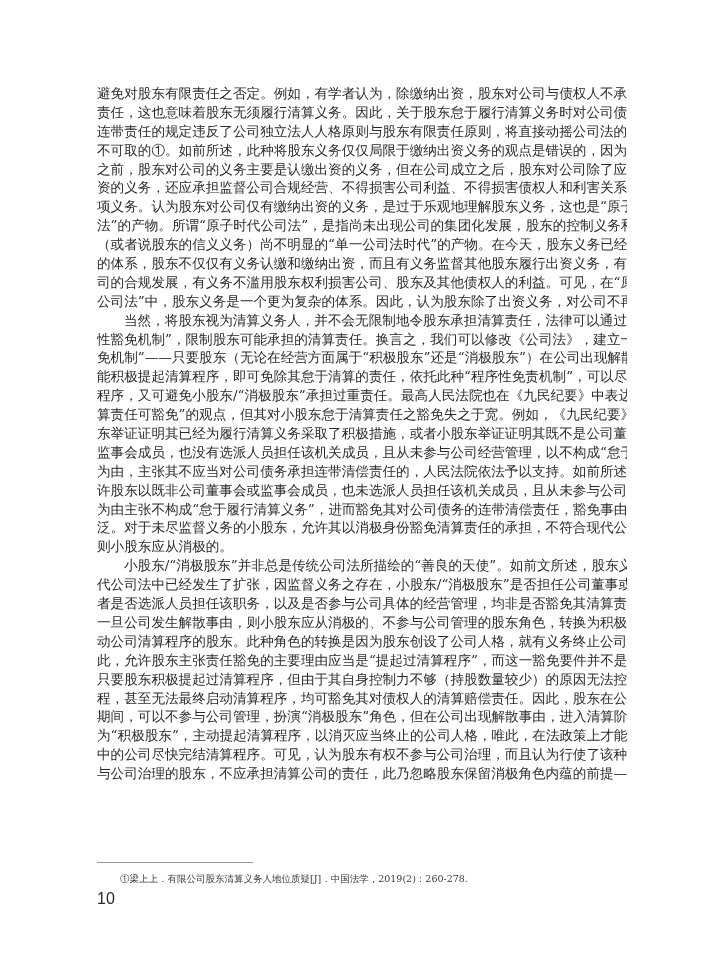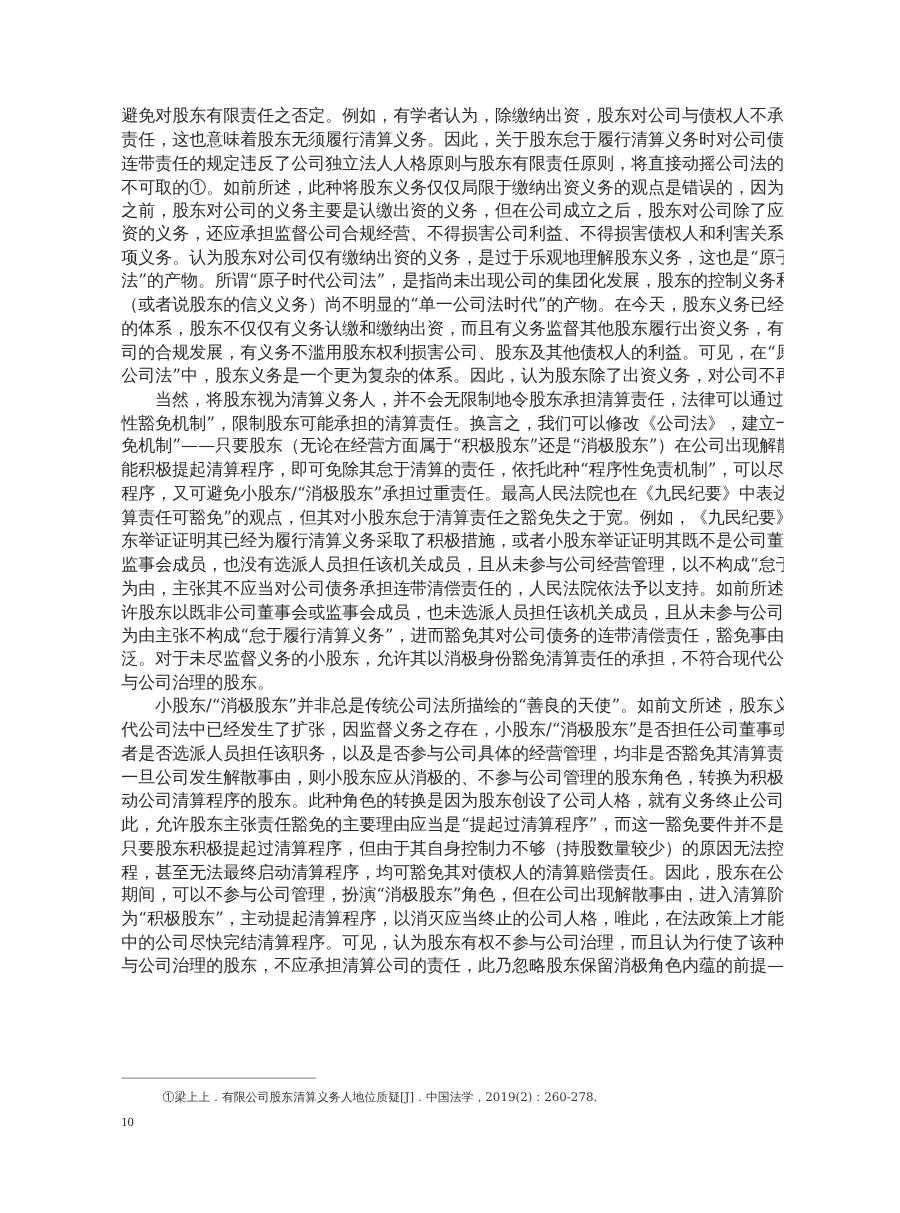--- a/index.html
+++ b/index.html
@@ -17,26 +17,26 @@
     text-align: justify;
     text-align-last: justify;
     overflow: hidden;
   }
   .line.indent { padding-left: 27px; }
   .line.last { text-align-last: left; }
   .rule { position: absolute; left: 97px; top: 862px; width: 156px; height: 0; border-top: 1px solid #9a9a9a; }
   .footnote {
     position: absolute; left: 120px; top: 872px;
     font-family: "DejaVu Serif", "Liberation Serif", serif;
-    font-size: 9.5px; color: #3a3a3a; white-space: nowrap; line-height: 14px; margin-left: 10px;
+    font-size: 9.5px; color: #3a3a3a; white-space: nowrap; line-height: 14px;
   }
   .page-number {
     position: absolute; left: 97px; top: 890px;
-    font-family: Liberation Serif, serif;
-    font-size: 10px; color: #2a2a2a; line-height: 18px;
+    font-family: Liberation Sans, sans-serif;
+    font-size: 16px; color: #2a2a2a; line-height: 18px;
   }
 </style>
 </head>
 <body>
 
 <div class="page">
   <div class="body-text" id="body-text">
       <span class="line">避免对股东有限责任之否定。例如，有学者认为，除缴纳出资，股东对公司与债权人不承担其他任何</span>
       <span class="line">责任，这也意味着股东无须履行清算义务。因此，关于股东怠于履行清算义务时对公司债权人承担</span>
       <span class="line">连带责任的规定违反了公司独立法人人格原则与股东有限责任原则，将直接动摇公司法的基础，是</span>
@@ -54,21 +54,21 @@
       <span class="line">免机制”——只要股东（无论在经营方面属于“积极股东”还是“消极股东”）在公司出现解散事由后，</span>
       <span class="line">能积极提起清算程序，即可免除其怠于清算的责任，依托此种“程序性免责机制”，可以尽快启动清算</span>
       <span class="line">程序，又可避免小股东/“消极股东”承担过重责任。最高人民法院也在《九民纪要》中表达了“股东清</span>
       <span class="line">算责任可豁免”的观点，但其对小股东怠于清算责任之豁免失之于宽。例如，《九民纪要》指出，若股</span>
       <span class="line">东举证证明其已经为履行清算义务采取了积极措施，或者小股东举证证明其既不是公司董事会或者</span>
       <span class="line">监事会成员，也没有选派人员担任该机关成员，且从未参与公司经营管理，以不构成“怠于履行义务”</span>
       <span class="line">为由，主张其不应当对公司债务承担连带清偿责任的，人民法院依法予以支持。如前所述，该规定允</span>
       <span class="line">许股东以既非公司董事会或监事会成员，也未选派人员担任该机关成员，且从未参与公司经营管理</span>
       <span class="line">为由主张不构成“怠于履行清算义务”，进而豁免其对公司债务的连带清偿责任，豁免事由似过于宽</span>
       <span class="line">泛。对于未尽监督义务的小股东，允许其以消极身份豁免清算责任的承担，不符合现代公司法中股</span>
-      <span class="line last">与公司治理的股东。</span>
+      <span class="line last">则小股东应从消极的。</span>
       <span class="line indent">小股东/“消极股东”并非总是传统公司法所描绘的“善良的天使”。如前文所述，股东义务在现</span>
       <span class="line">代公司法中已经发生了扩张，因监督义务之存在，小股东/“消极股东”是否担任公司董事或监事，或</span>
       <span class="line">者是否选派人员担任该职务，以及是否参与公司具体的经营管理，均非是否豁免其清算责任之理由。</span>
       <span class="line">一旦公司发生解散事由，则小股东应从消极的、不参与公司管理的股东角色，转换为积极的、承担启</span>
       <span class="line">动公司清算程序的股东。此种角色的转换是因为股东创设了公司人格，就有义务终止公司人格。因</span>
       <span class="line">此，允许股东主张责任豁免的主要理由应当是“提起过清算程序”，而这一豁免要件并不是很难取得，</span>
       <span class="line">只要股东积极提起过清算程序，但由于其自身控制力不够（持股数量较少）的原因无法控制清算过</span>
       <span class="line">程，甚至无法最终启动清算程序，均可豁免其对债权人的清算赔偿责任。因此，股东在公司正常经营</span>
       <span class="line">期间，可以不参与公司管理，扮演“消极股东”角色，但在公司出现解散事由，进入清算阶段，则应转化</span>
       <span class="line">为“积极股东”，主动提起清算程序，以消灭应当终止的公司人格，唯此，在法政策上才能有助于解散</span>

